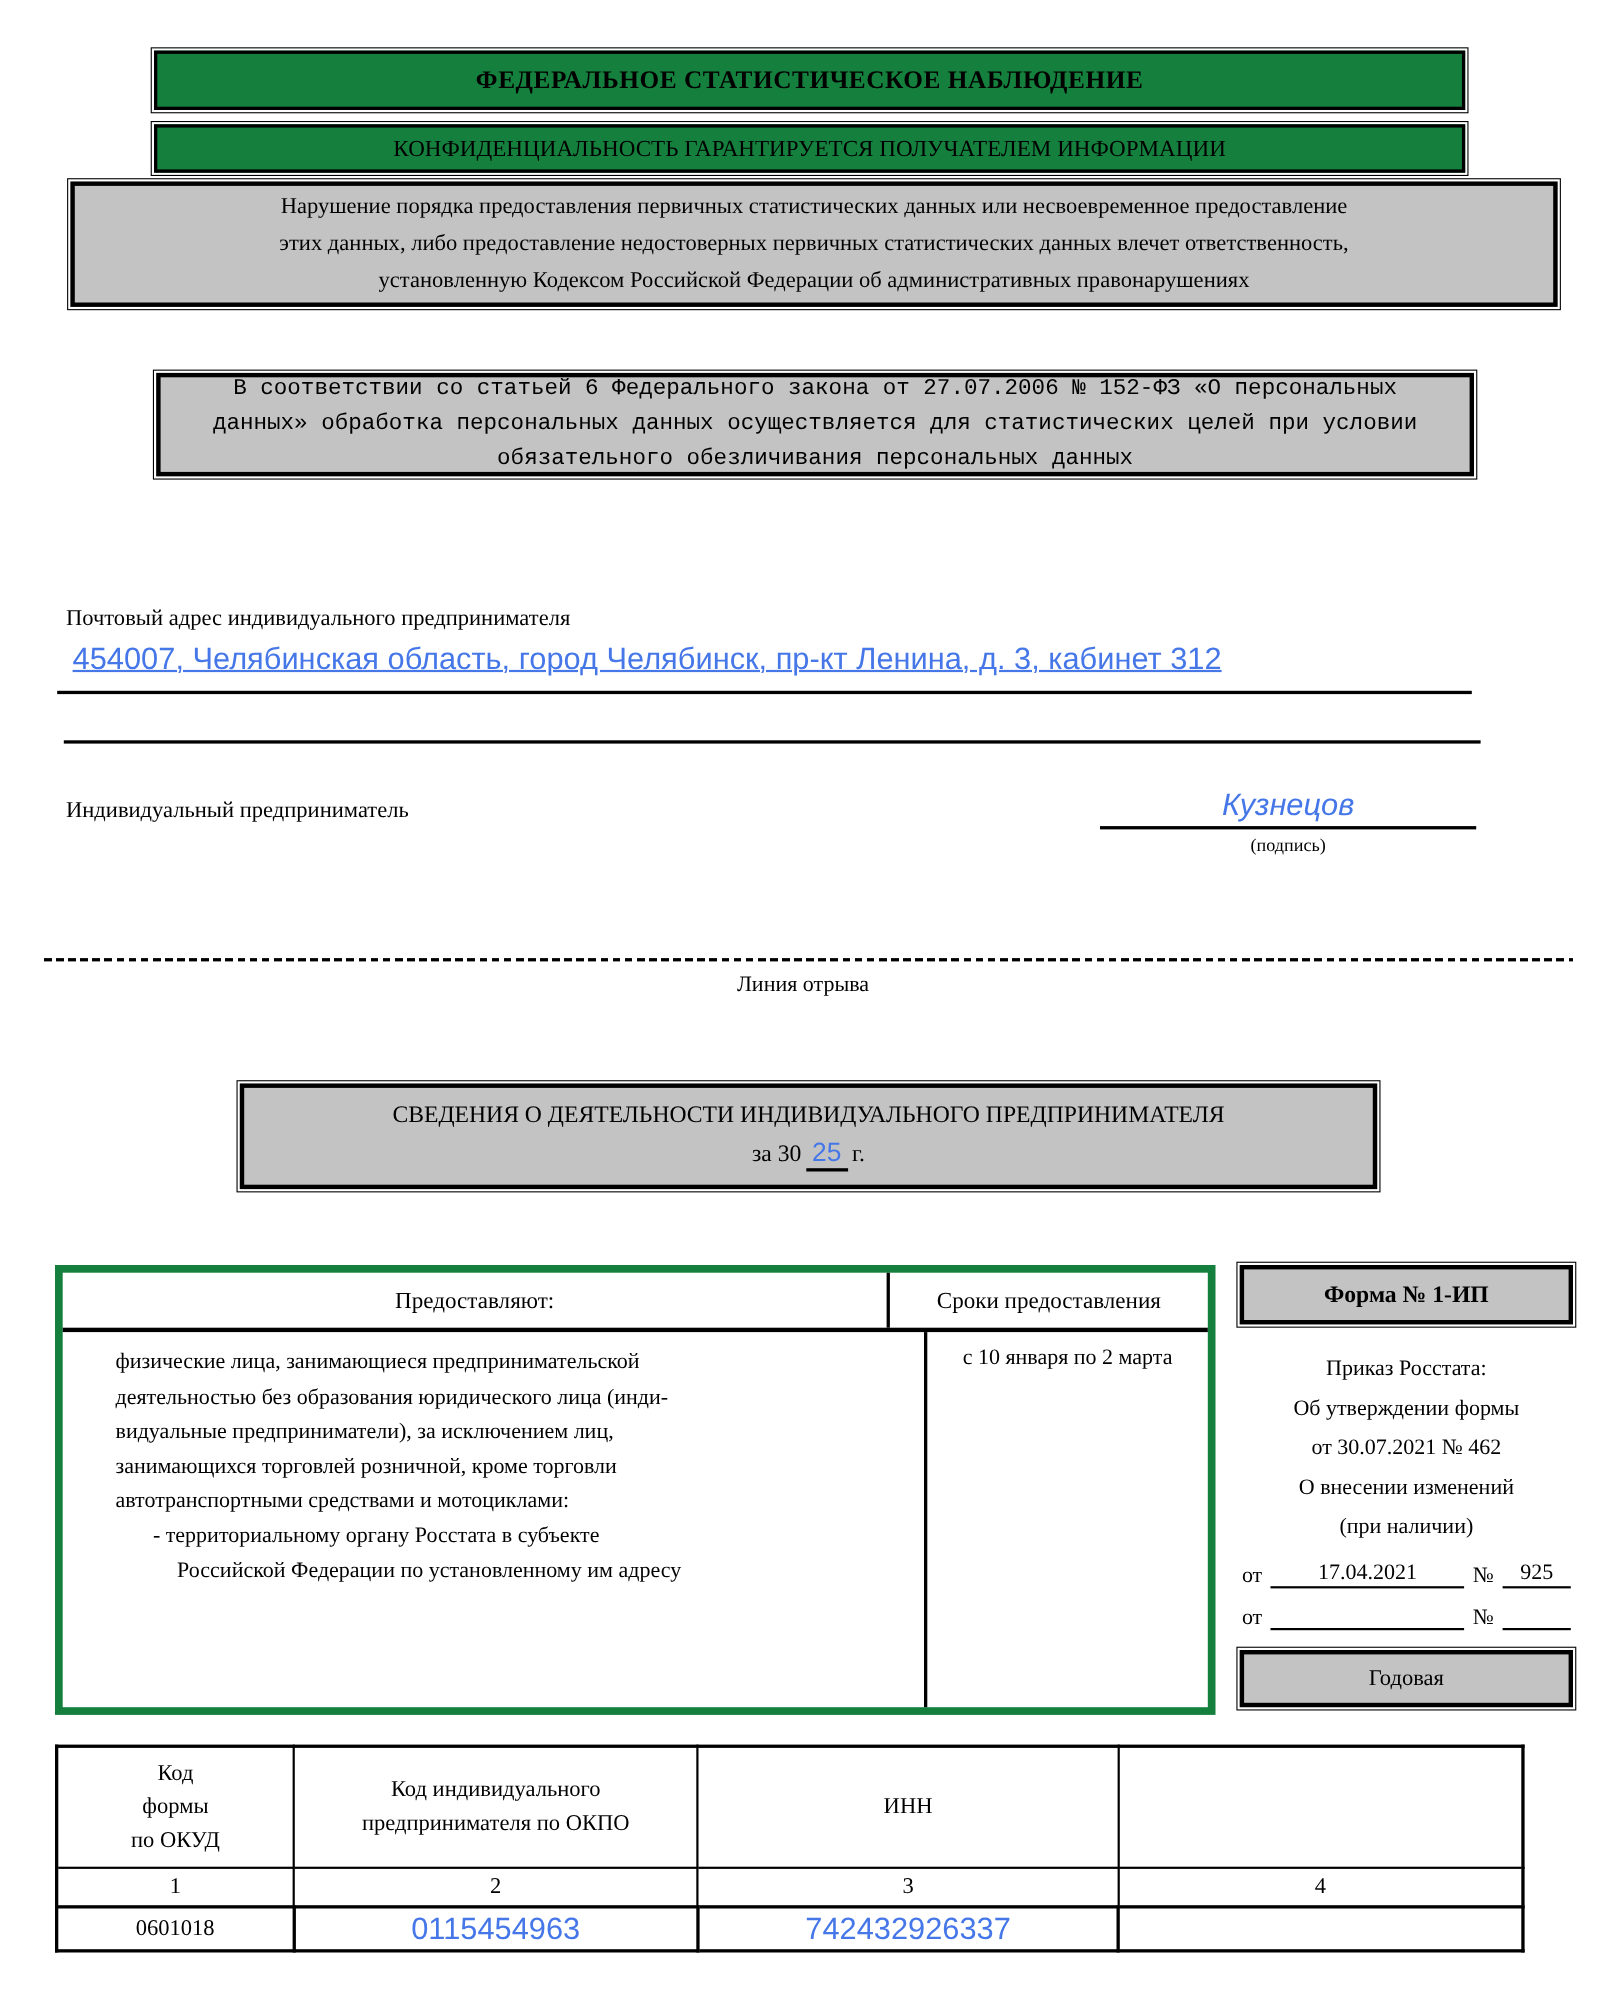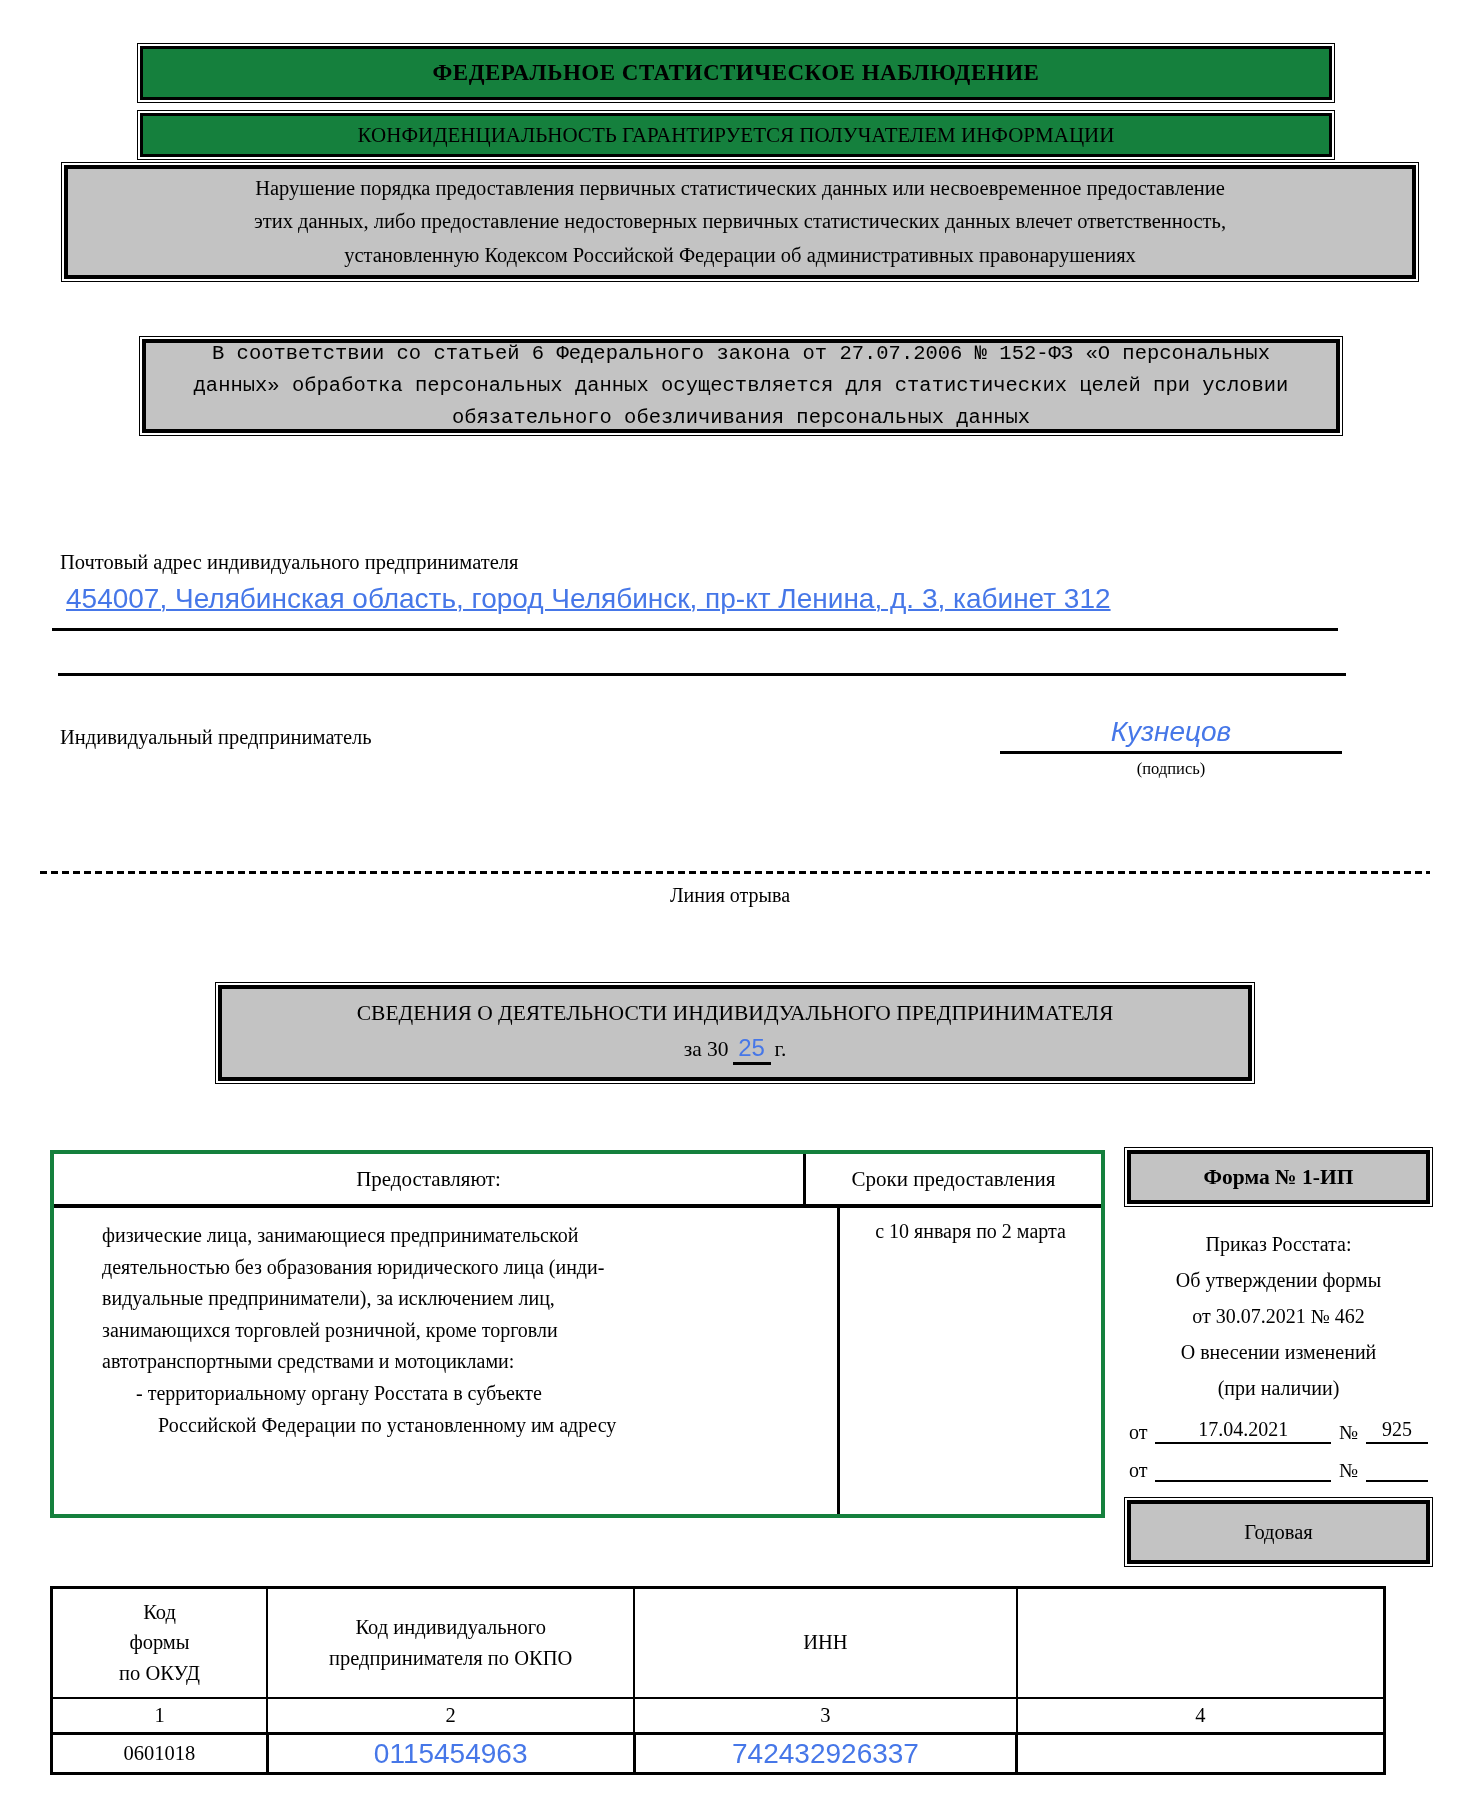--- a/index.html
+++ b/index.html
@@ -96,22 +96,22 @@
     display: inline-block;
     min-width: 38px;
     text-align: center;
     border-bottom: 3px solid #000;
     padding: 0 4px;
     margin: 0 4px;
   }
 
   
   .ptable {
-    left: 50px; top: 1150px; width: 1055px; height: 368px;
-    border: 4px solid #15803d;
+    left: 50px; top: 1150px; width: 1055px; height: 409px;
+    border: 7px solid #15803d;
     display: flex; flex-direction: column;
   }
   .p-head { display: flex; border-bottom: 4px solid #000; height: 54px; }
   .p-body { display: flex; flex: 1; padding-left: 34px; }
   .p-c1 { width: 752px; border-right: 3px solid #000; }
   .p-c2 { flex: 1; }
   .p-head .p-c1, .p-head .p-c2 {
     display: flex; align-items: center; justify-content: center;
     font-size: 21px;
   }
@@ -133,21 +133,21 @@
     margin-top: 12px; font-size: 20px; gap: 8px; padding: 0 2px;
   }
   .ot-row .lbl { white-space: nowrap; }
   .ot-row .fld {
     border-bottom: 2.5px solid #000;
     text-align: center;
     min-height: 26px;
   }
   .ot-row .date-fld { flex: 1; }
   .ot-row .num-fld { width: 62px; }
-  .period-box { margin-top: 18px; height: 64px; font-size: 20.5px; text-align: right; }
+  .period-box { margin-top: 18px; height: 52px; font-size: 20.5px; text-align: right; }
 
   
   table.codes {
     position: absolute;
     left: 50px; top: 1586px; width: 1336px;
     border-collapse: collapse;
     border: 3px solid #000;
   }
   table.codes th, table.codes td {
     border: 2px solid #000;

